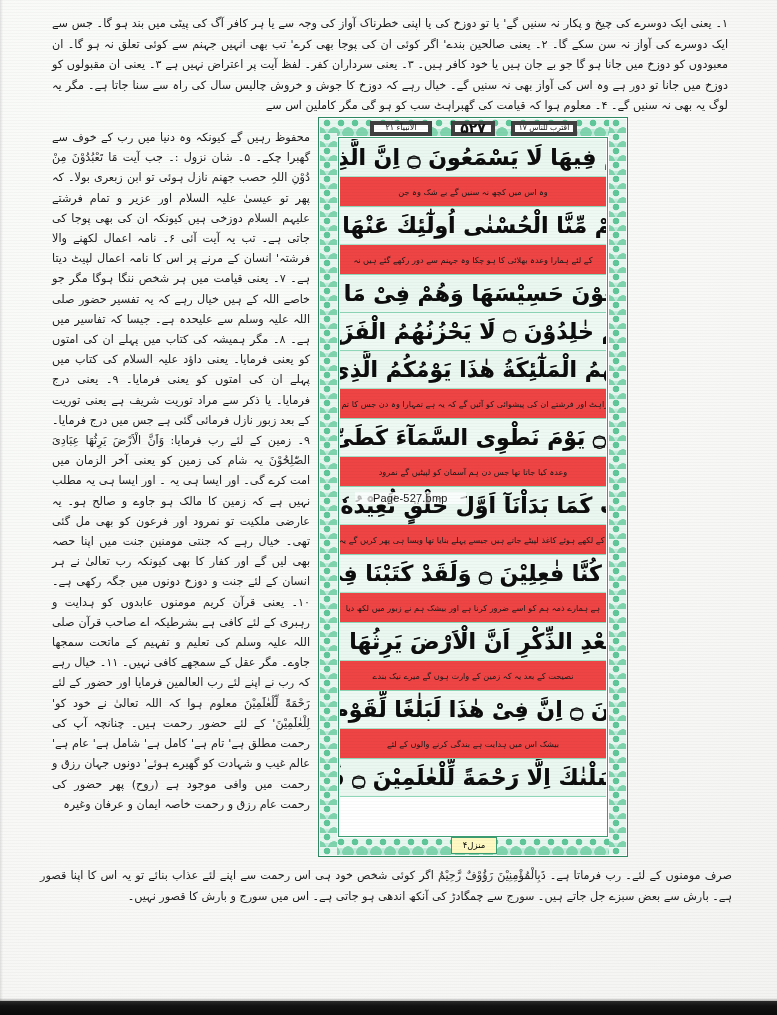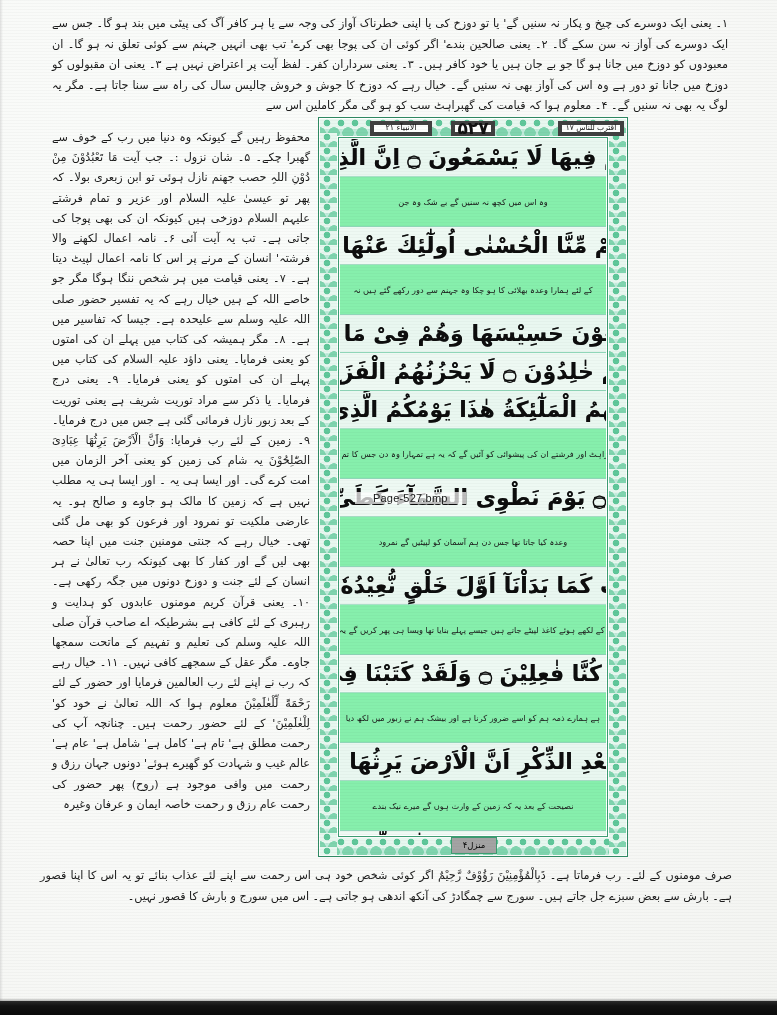--- a/index.html
+++ b/index.html
@@ -131,30 +131,30 @@
     align-items: center;
     justify-content: center;
     direction: rtl;
     font-size: 8px;
     line-height: 1;
     padding: 0 3px;
     box-sizing: border-box;
     white-space: nowrap;
   }
   .plaque-sura  { left: 52px;  width: 62px; }
-  .plaque-page  { left: 133px; width: 44px; font-size: 17px; font-weight: bold; letter-spacing: 0.5px; }
-  .plaque-juz   { left: 193px; width: 66px; font-size: 7.5px; margin-left: 47px; }
+  .plaque-page  { left: 133px; width: 44px; font-size: 14px; font-weight: bold; letter-spacing: 0.5px; }
+  .plaque-juz   { left: 193px; width: 66px; font-size: 7.5px; }
 
   .plaque-manzil {
     position: absolute;
     bottom: 3.5px;
     left: 133px;
     width: 44px;
     height: 15px;
-    background: #a3a3a3;
+    background: #fef9c3;
     border: 1px solid #3d9d72;
     display: flex; align-items: center; justify-content: center;
     direction: rtl;
     font-size: 8.5px;
   }
 
   
   .quran-body {
     position: absolute;
     left: 22px; right: 22px; top: 22px; bottom: 22px;
@@ -185,27 +185,27 @@
     letter-spacing: -1.2px;
     padding: 0 2px;
     text-shadow: 0 0 0.4px rgba(0,0,0,.5);
   }
   .trans {
     height: 17px;
     display: flex;
     align-items: center;
     justify-content: center;
     direction: rtl;
-    background: #86efac;
+    background: #ef4444;
     border-top: 0.8px solid #a9e0c8;
     font-size: 8.2px;
     color: #1a1a1a;
     white-space: nowrap;
     letter-spacing: -0.2px;
-    padding: 16px 3px;
+    padding: 6px 3px;
     overflow: hidden;
   }
 
   
   .file-label {
     position: absolute;
     left: 355px;
     top: 492px;
     font-family: "Liberation Sans", sans-serif;
     font-size: 11px;

